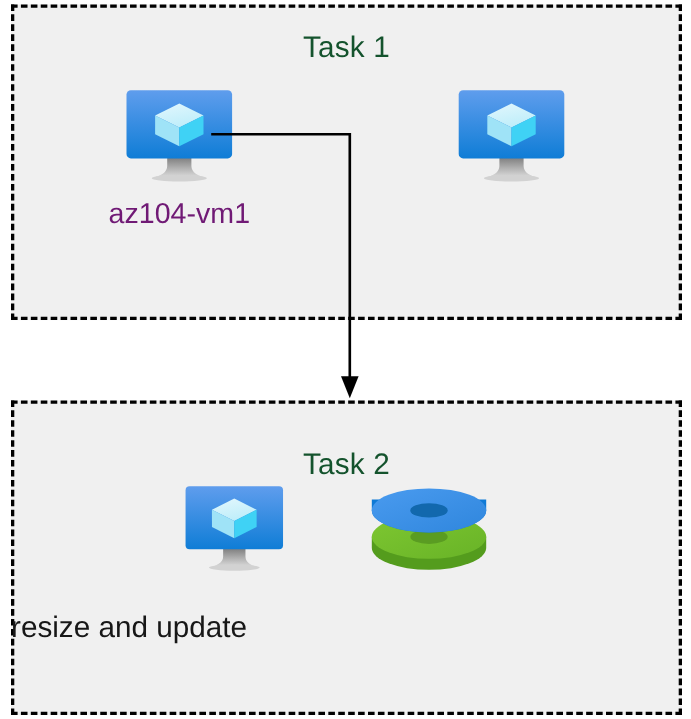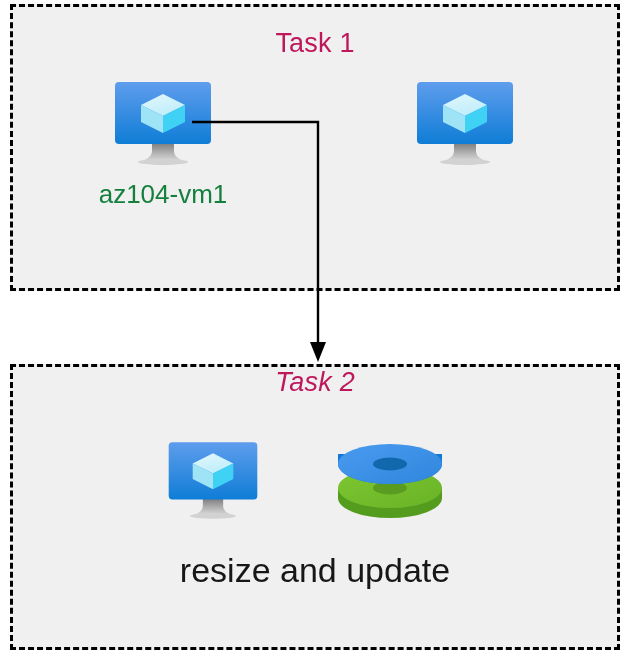--- a/index.html
+++ b/index.html
@@ -41,61 +41,61 @@
     top: 364px;
     width: 610px;
     height: 286px;
   }
 
   
   .task-title {
     position: absolute;
     width: 610px;
     text-align: center;
-    color: #be185d;
+    color: #14532d;
     font-size: 27px;
     line-height: 32px;
     letter-spacing: 0.2px;
     white-space: nowrap;
   }
   #task1-title { left: 10px; top: 27px; }
-  #task2-title { left: 10px; top: 366px; font-style: italic; }
+  #task2-title { left: 10px; top: 406px; }
 
   
   .node {
     position: absolute;
   }
   #vm1-node { left: 48px;  top: 80px; width: 230px; }
   #vm2-node { left: 350px; top: 80px; width: 230px; }
   #vm3-node { left: 148px; top: 440px; width: 130px; }
 
   .vm-icon {
     display: block;
     margin: 0 auto;
   }
 
   .node-label {
     margin-top: 12px;
     text-align: center;
-    color: #15803d;
+    color: #701a75;
     font-size: 26px;
     line-height: 33px;
     white-space: nowrap;
   }
 
   #disks-node { left: 330px; top: 440px; width: 120px; }
 
   .caption {
     position: absolute;
     left: 10px;
     top: 553px;
     width: 610px;
-    text-align: center;
+    text-align: left;
     color: #171717;
-    font-size: 34px;
+    font-size: 27px;
     line-height: 34px;
     white-space: nowrap;
   }
 
   
   #connector {
     position: absolute;
     left: 0;
     top: 0;
     width: 628px;

